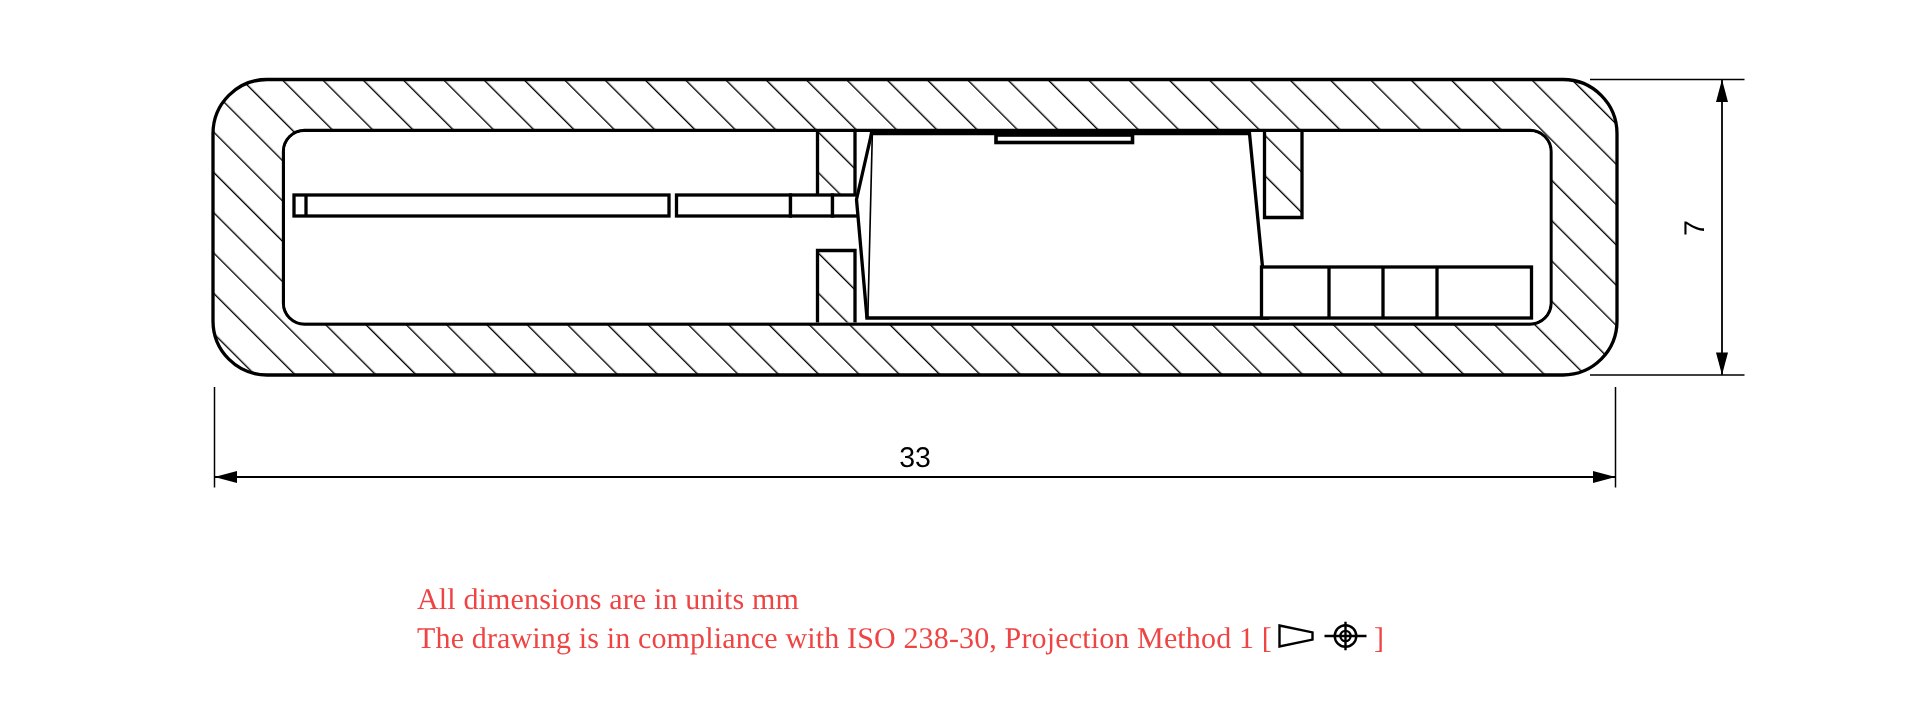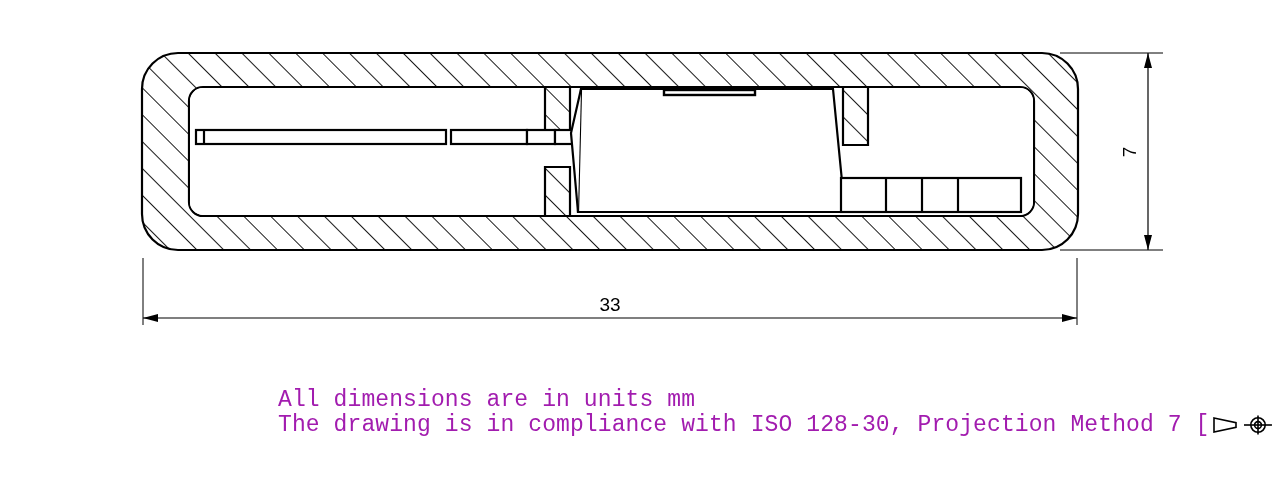--- a/index.html
+++ b/index.html
@@ -28,24 +28,24 @@
     height: 483px;
     display: block;
   }
   .note-block {
     position: absolute;
     left: 278px;
     top: 388px;
     width: 760px;
   }
   .note-line {
-    font-family: Liberation Mono, monospace;
-    font-size: 23px;
+    font-family: Liberation Serif, serif;
+    font-size: 20px;
     line-height: 25px;
-    color: #a21caf;
+    color: #ef4444;
     white-space: pre;
     letter-spacing: 0.1px;
   }
   .note-line-inline {
     display: inline-block;
     vertical-align: middle;
   }
   .proj-symbol {
     display: inline-block;
     vertical-align: -4px;
@@ -174,21 +174,21 @@
 
       <polygon points="143,318 158,314 158,322" fill="#000000"></polygon>
       <polygon points="1077,318 1062,314 1062,322" fill="#000000"></polygon>
       <text class="dim-text" x="610" y="311" text-anchor="middle">33</text>
     </g>
 
   </svg>
 
   <div class="note-block">
     <div class="note-line">All dimensions are in units mm</div>
-    <div class="note-line"><span class="note-line-inline">The drawing is in compliance with ISO 128-30, Projection Method 7 [</span><span class="proj-symbol"><svg width="66" height="22" viewBox="0 0 66 22">
+    <div class="note-line"><span class="note-line-inline">The drawing is in compliance with ISO 238-30, Projection Method 1 [</span><span class="proj-symbol"><svg width="66" height="22" viewBox="0 0 66 22">
             <g fill="none" stroke="#000000" stroke-width="1.6">
               <path d="M 4 4 L 26 8.6 L 26 13.4 L 4 18 Z"></path>
               <circle cx="48" cy="11" r="7.2"></circle>
               <circle cx="48" cy="11" r="3.4"></circle>
               <line x1="34" y1="11" x2="62" y2="11"></line>
               <line x1="48" y1="1.5" x2="48" y2="20.5"></line>
             </g>
           </svg></span><span class="note-line-inline">]</span></div>
   </div>
 

